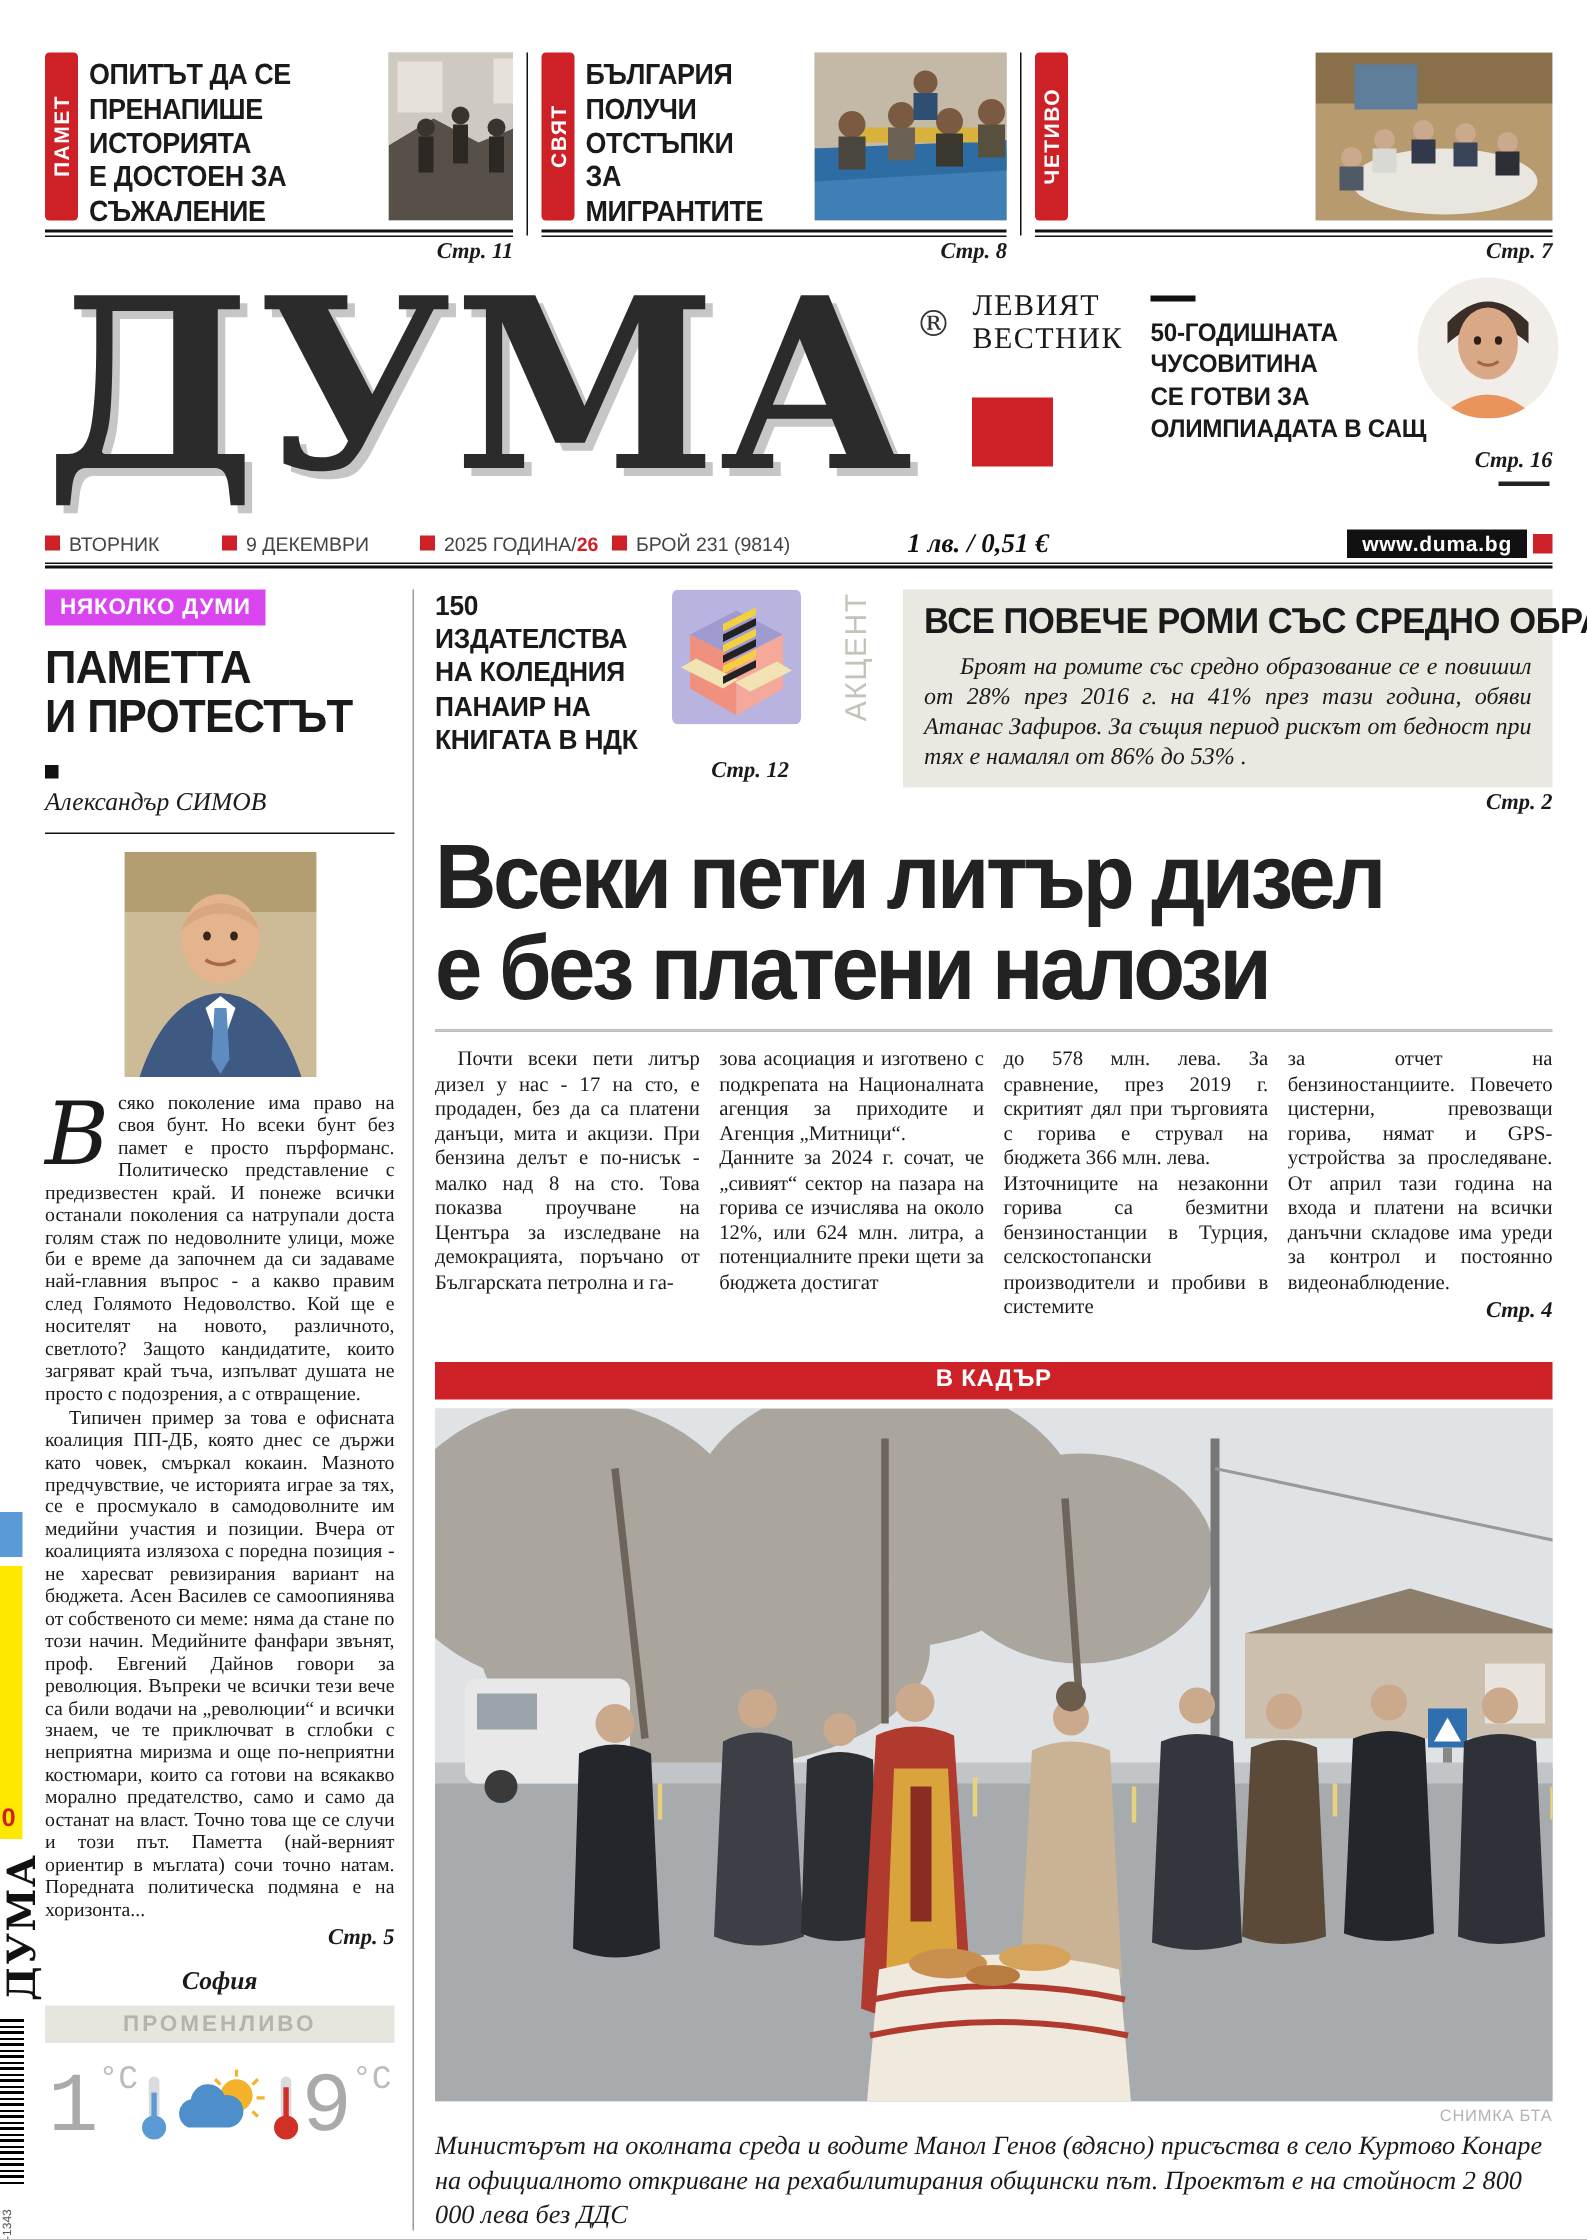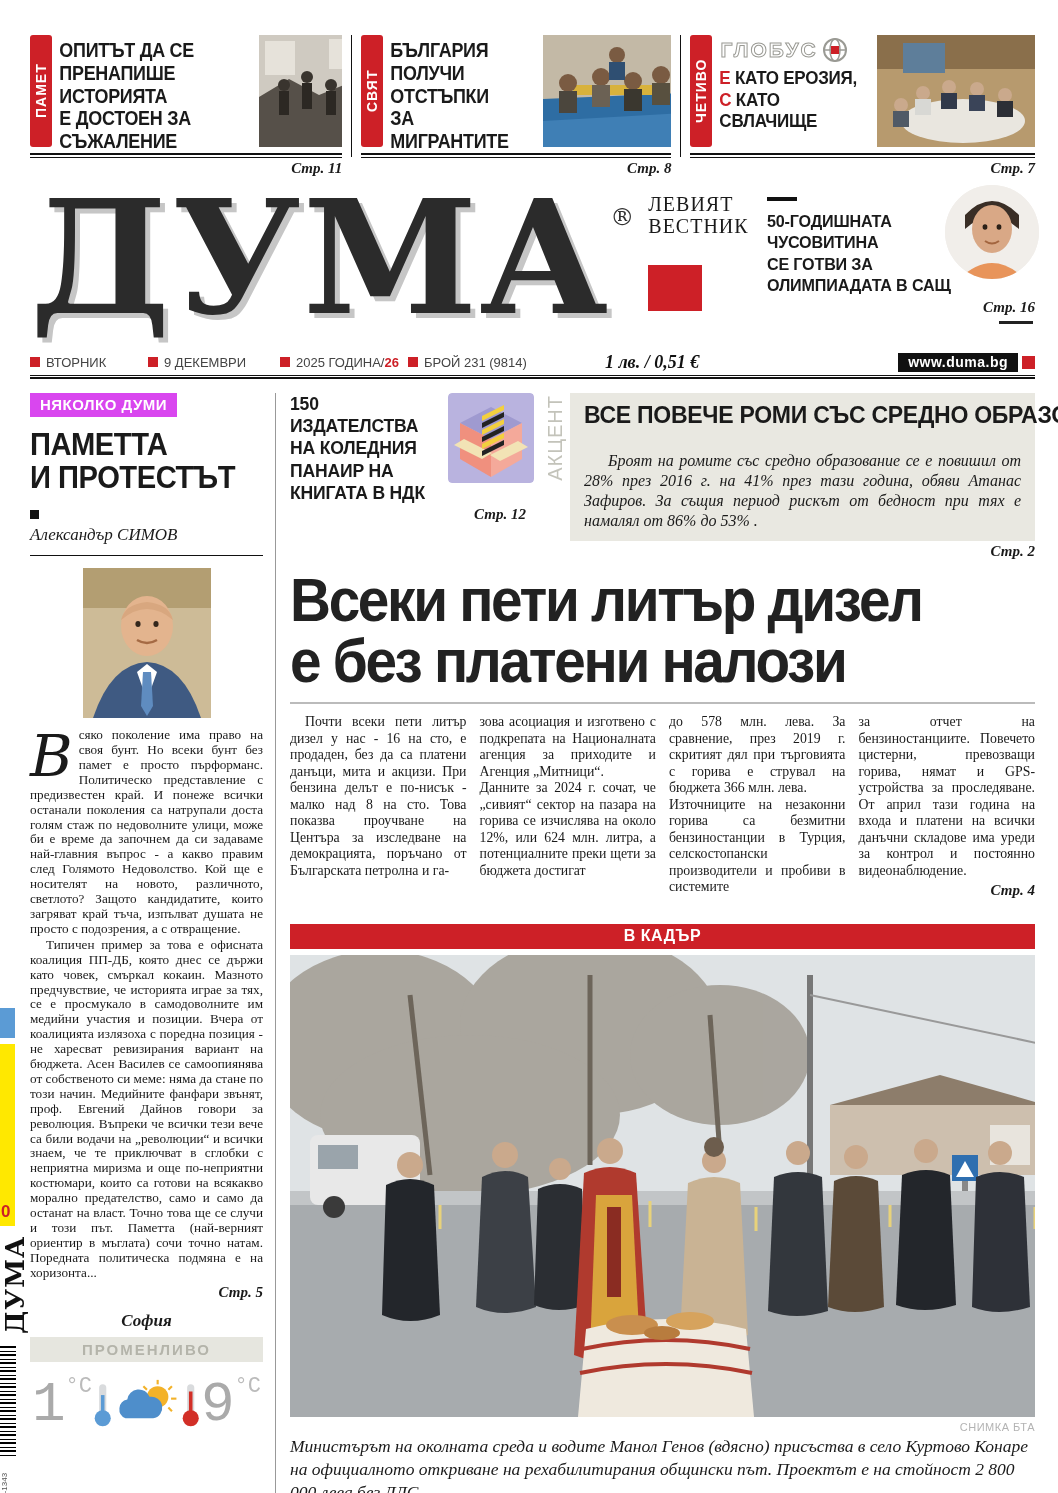--- a/index.html
+++ b/index.html
@@ -98,34 +98,34 @@
   .edge-digit { position:absolute; bottom:4px; left:1px; color:#cd2027; font-family:"Liberation Sans",sans-serif;
     font-weight:bold; font-size:17px; }
   .edge-duma { margin-top:8px; font-family:"DejaVu Serif",serif; font-weight:bold; font-size:26px;
     letter-spacing:1px; writing-mode:vertical-rl; transform:rotate(180deg); height:100px; color:#111; }
   .barcode { margin-top:12px; width:16px; height:112px;
     background:repeating-linear-gradient(180deg,#000 0 2px,#fff 2px 5px,#000 5px 6px,#fff 6px 8px); }
   .issn { margin-top:4px; writing-mode:vertical-rl; transform:rotate(180deg); font-family:"Liberation Sans",sans-serif;
     font-size:8px; color:#555; height:70px; }
 
   
-  .row1 { display:flex; }
+  .row1 { display:flex;gap:16px; }
   .bf { width:250px; flex:none; }
   .bf-row { display:flex; }
   .bf-title { font-family:"Liberation Sans",sans-serif; font-weight:bold; font-size:18.5px; line-height:1.2;
     white-space:pre-line; letter-spacing:-.2px; width:158px; transform:scaleX(.95); transform-origin:0 0; }
   .bf-illu { width:86px; height:90px; border-radius:4px; overflow:hidden; flex:none; }
   .accent-vlabel { width:30px; flex:none; display:flex; align-items:flex-start; justify-content:center; }
   .accent-vlabel span { font-family:"Liberation Sans",sans-serif; font-size:20px; letter-spacing:1px; color:#c3c3ba;
     writing-mode:vertical-rl; transform:rotate(180deg); margin-top:2px; }
   .accent { flex:1; min-width:0; }
   .accent-box { background:#e9e8e1; padding:8px 14px 10px; }
   .accent-title { font-family:"Liberation Sans",sans-serif; font-weight:bold; font-size:24px;
     letter-spacing:-.3px; transform:scaleX(.96); transform-origin:0 0; white-space:nowrap; }
-  .accent-text { font-style:italic; font-size:16px; line-height:1.25; margin-top:22px; text-indent:24px; text-align:justify; }
+  .accent-text { font-style:italic; font-size:16px; line-height:1.25; margin-top:6px; text-indent:24px; text-align:justify; }
 
   
   .lead-headline { font-family:"Liberation Sans",sans-serif; font-weight:bold; font-size:61px; line-height:1.0;
     letter-spacing:-2.5px; white-space:pre-line; margin-top:10px; transform:scaleX(.93); transform-origin:0 0; color:#222; }
   .lead-sub-rule { border-top:1px solid #bbb; margin-top:10px; }
   .lead-subhead { font-family:"Liberation Sans",sans-serif; font-size:23px; color:#333; padding:7px 0 8px; letter-spacing:-.3px; }
   .lead-cols { display:flex; gap:13px; border-top:1px solid #bbb; padding-top:10px; }
   .lead-col { flex:1; min-width:0; font-size:13.8px; line-height:1.2; text-align:justify; white-space:pre-line; }
   .lead-col.indent { text-indent:15px; }
   .lead-page { font-style:italic; font-weight:bold; font-size:15px; text-align:right; margin-top:2px; }
@@ -213,32 +213,20 @@
       </div>
       <div class="teaser-rule"></div>
       <div class="page-ref">Стр. 8</div>
     </div>
 
     <div class="tdivider"></div>
 
     <div class="teaser t3">
       <div class="teaser-main">
         <div class="vlabel red">ЧЕТИВО</div>
-        <div style="min-width:0">
-          <div class="brand">
-            <span class="brandname">ГЛОБУС</span>
-            <svg width="26" height="26" viewBox="0 0 26 26">
-              <circle cx="13" cy="13" r="11" fill="none" stroke="#9a9a94" stroke-width="2"></circle>
-              <ellipse cx="13" cy="13" rx="5" ry="11" fill="none" stroke="#9a9a94" stroke-width="1.5"></ellipse>
-              <line x1="2" y1="13" x2="24" y2="13" stroke="#9a9a94" stroke-width="1.5"></line>
-              <rect x="9" y="9" width="8" height="8" fill="#cd2027"></rect>
-              </svg>
-          </div>
-          <div class="teaser-title"><div><span class="init">Е</span><span> КАТО ЕРОЗИЯ,</span></div><div><span class="init">С</span><span> КАТО</span></div><div>СВЛАЧИЩЕ</div></div>
-        </div>
         <div class="teaser-photo ph" style="width:158px;height:112px">
           <svg width="158" height="112" viewBox="0 0 158 112">
               <rect width="158" height="112" fill="#b79a6e"></rect>
             <rect x="0" y="0" width="158" height="34" fill="#8a6f4b"></rect>
             <rect x="26" y="8" width="42" height="30" fill="#5e7e9a"></rect>
             <ellipse cx="86" cy="86" rx="62" ry="22" fill="#e9e6df"></ellipse>
             <circle cx="46" cy="58" r="7" fill="#caa98c"></circle>
               <rect x="38" y="64" width="16" height="16" fill="#d8d8d4"></rect>
             <circle cx="72" cy="52" r="7" fill="#caa98c"></circle>
               <rect x="64" y="58" width="16" height="16" fill="#31394a"></rect>
@@ -412,21 +400,21 @@
           </div>
           <div class="page-ref">Стр. 2</div>
         </div>
       </div>
 
       <div class="lead-headline">Всеки пети литър дизел
 е без платени налози</div>
       <div class="lead-sub-rule"></div>
 
       <div class="lead-cols">
-        <div class="lead-col indent">Почти всеки пети литър дизел у нас - 16 на сто, е продаден, без да са платени данъци, мита и акцизи. При бензина делът е по-нисък - малко над 8 на сто. Това показва проучване на Центъра за изследване на демокрацията, поръчано от Българската петролна и га-</div>
+        <div class="lead-col indent">Почти всеки пети литър дизел у нас - 17 на сто, е продаден, без да са платени данъци, мита и акцизи. При бензина делът е по-нисък - малко над 8 на сто. Това показва проучване на Центъра за изследване на демокрацията, поръчано от Българската петролна и га-</div>
         <div class="lead-col">зова асоциация и изготвено с подкрепата на Националната агенция за приходите и Агенция „Митници“.
 Данните за 2024 г. сочат, че „сивият“ сектор на пазара на горива се изчислява на около 12%, или 624 млн. литра, а потенциалните преки щети за бюджета достигат</div>
         <div class="lead-col">до 578 млн. лева. За сравнение, през 2019 г. скритият дял при търговията с горива е струвал на бюджета 366 млн. лева.
 Източниците на незаконни горива са безмитни бензиностанции в Турция, селскостопански производители и пробиви в системите</div>
         <div class="lead-col"><span>за отчет на бензиностанциите. Повечето цистерни, превозващи горива, нямат и GPS-устройства за проследяване. От април тази година на входа и платени на всички данъчни складове има уреди за контрол и постоянно видеонаблюдение.</span>
           <div class="lead-page">Стр. 4</div>
         </div>
       </div>
 
       <div class="kadur">В КАДЪР</div>

